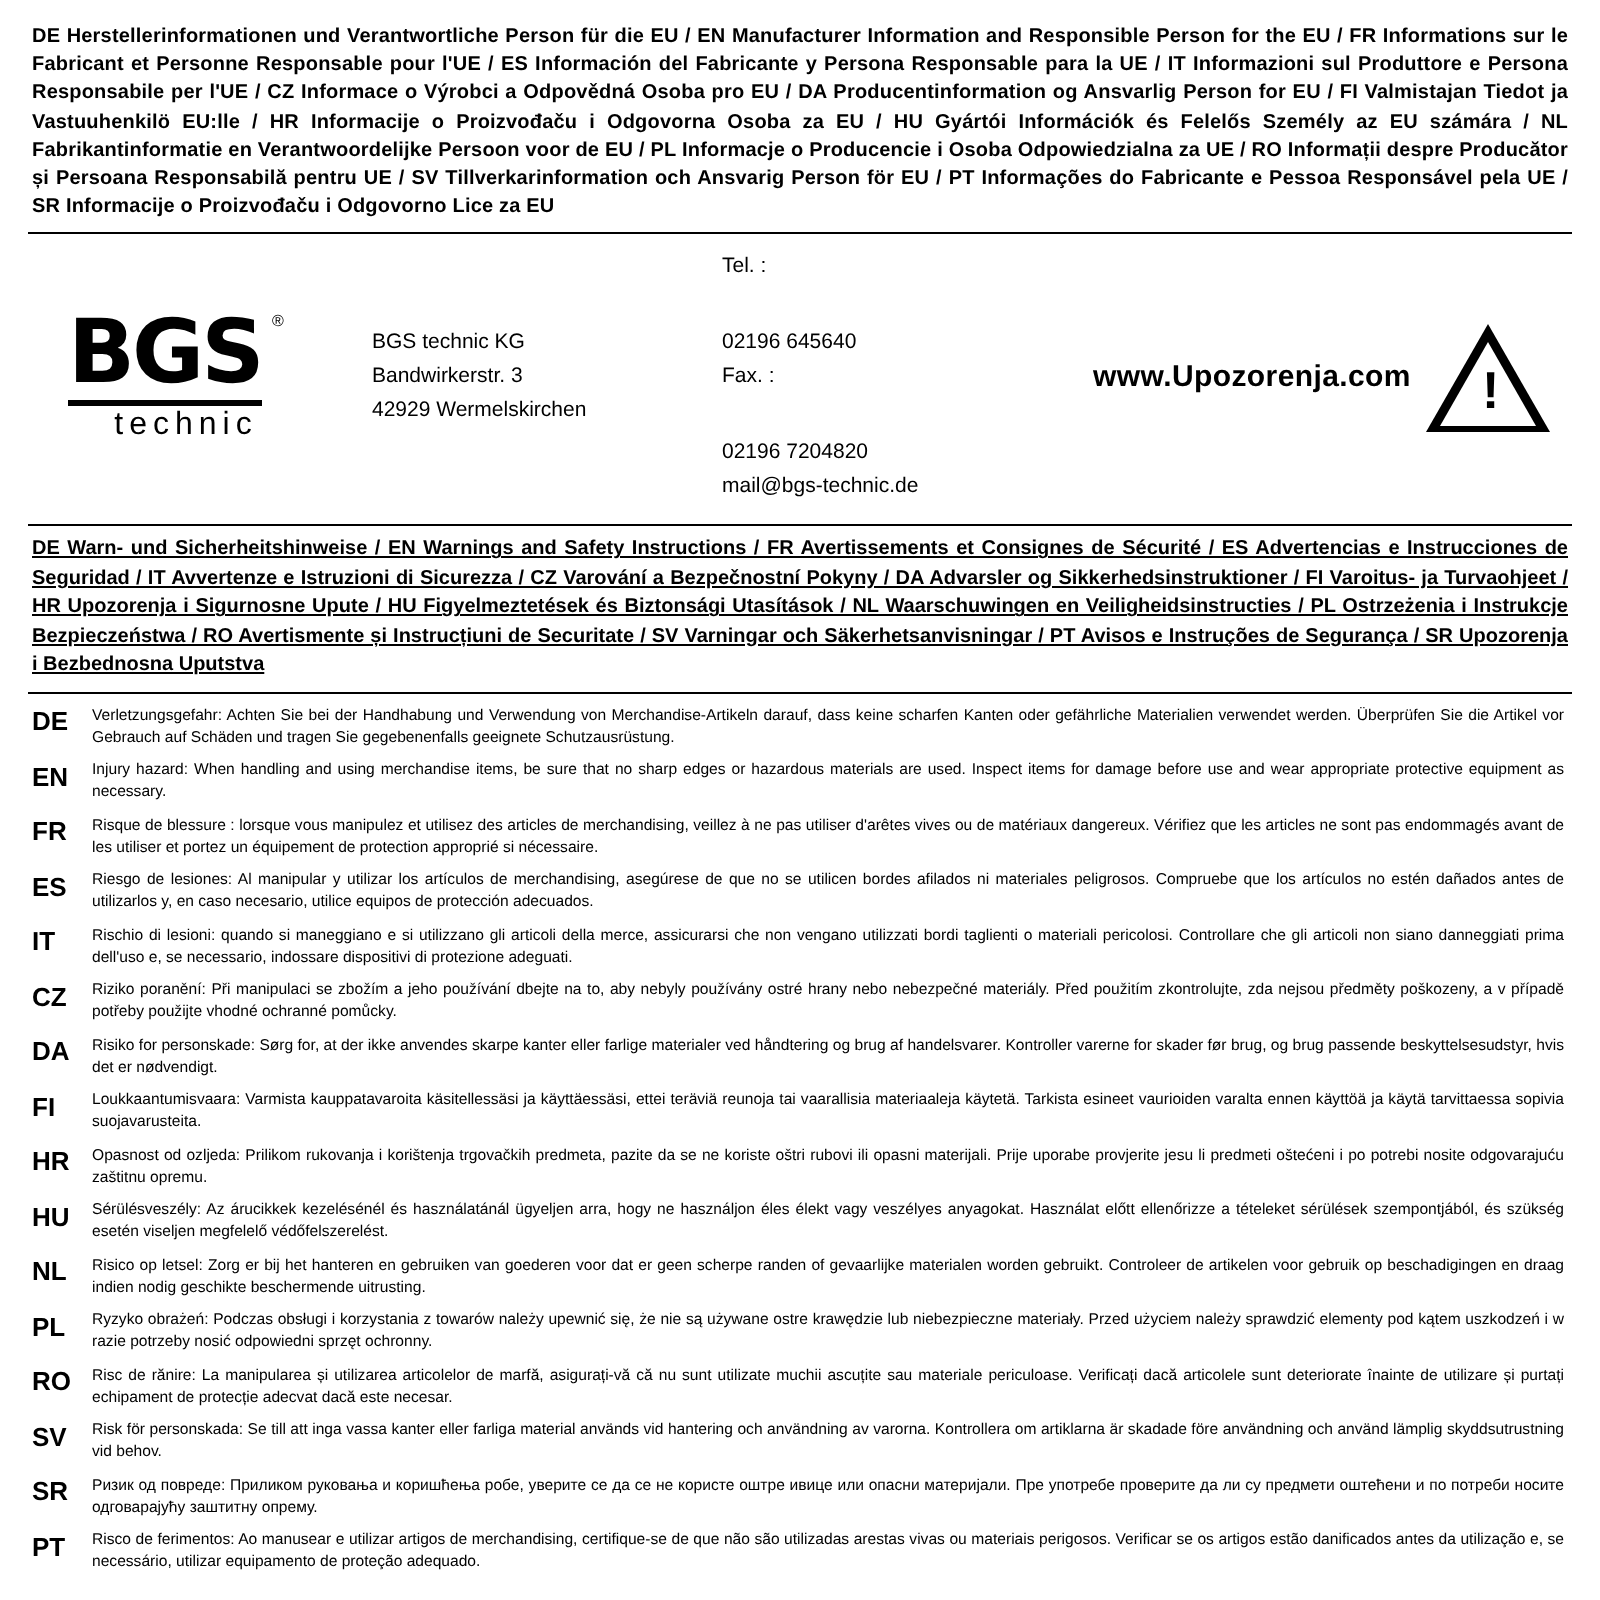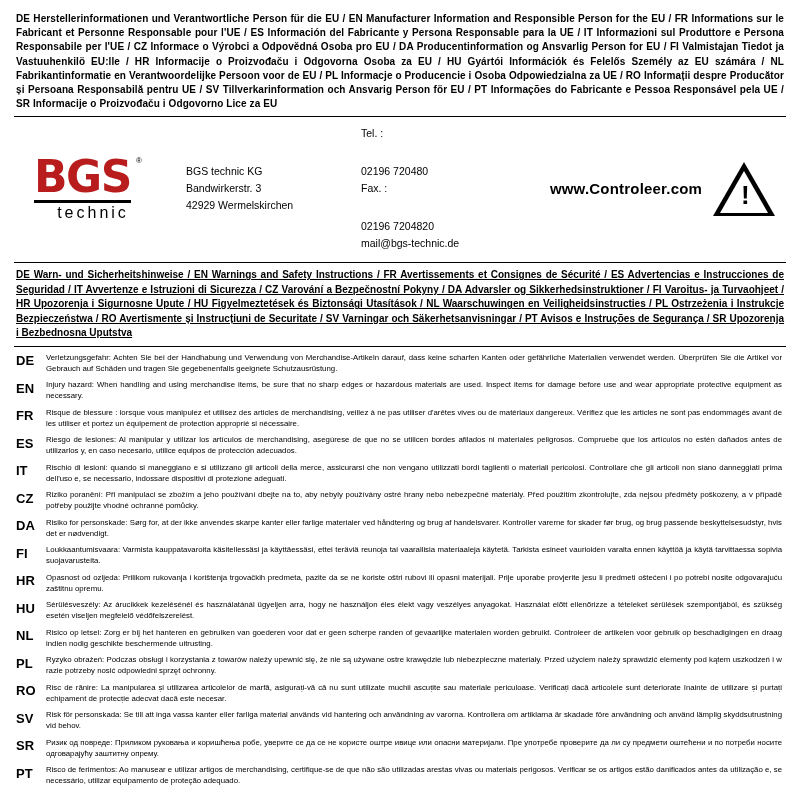--- a/index.html
+++ b/index.html
@@ -55,21 +55,21 @@
   .logo {
     position: relative;
     display: inline-block;
     line-height: 1;
   }
   .logo .bgs {
     font-family: "DejaVu Sans", sans-serif;
     font-weight: bold;
     font-size: 44px;
     letter-spacing: -1.5px;
-    color: #b91c1c;
+    color: #000000;
     display: block;
   }
   .logo .reg {
     position: absolute;
     top: 2px;
     right: -11px;
     font-size: 8px;
     font-weight: normal;
   }
   .logo .technic {
@@ -201,32 +201,32 @@
 
     <div class="addr-cell">
       <div>BGS technic KG</div>
       <div>Bandwirkerstr. 3</div>
       <div>42929 Wermelskirchen</div>
     </div>
 
     <div class="tel-cell">
       <div class="row">
         <span class="lab">Tel. :</span>
-        <span>02196 720480</span>
+        <span>02196 645640</span>
       </div>
       <div class="row">
         <span class="lab">Fax. :</span>
         <span>02196 7204820</span>
       </div>
       <div class="row">
         <span>mail@bgs-technic.de</span>
       </div>
     </div>
 
-    <div class="web-cell">www.Controleer.com</div>
+    <div class="web-cell">www.Upozorenja.com</div>
 
     <div class="warn-cell">
       <div class="warn-tri">
         <div class="warn-bang">!</div>
       </div>
     </div>
   </div>
 
   <hr class="hr">
 

